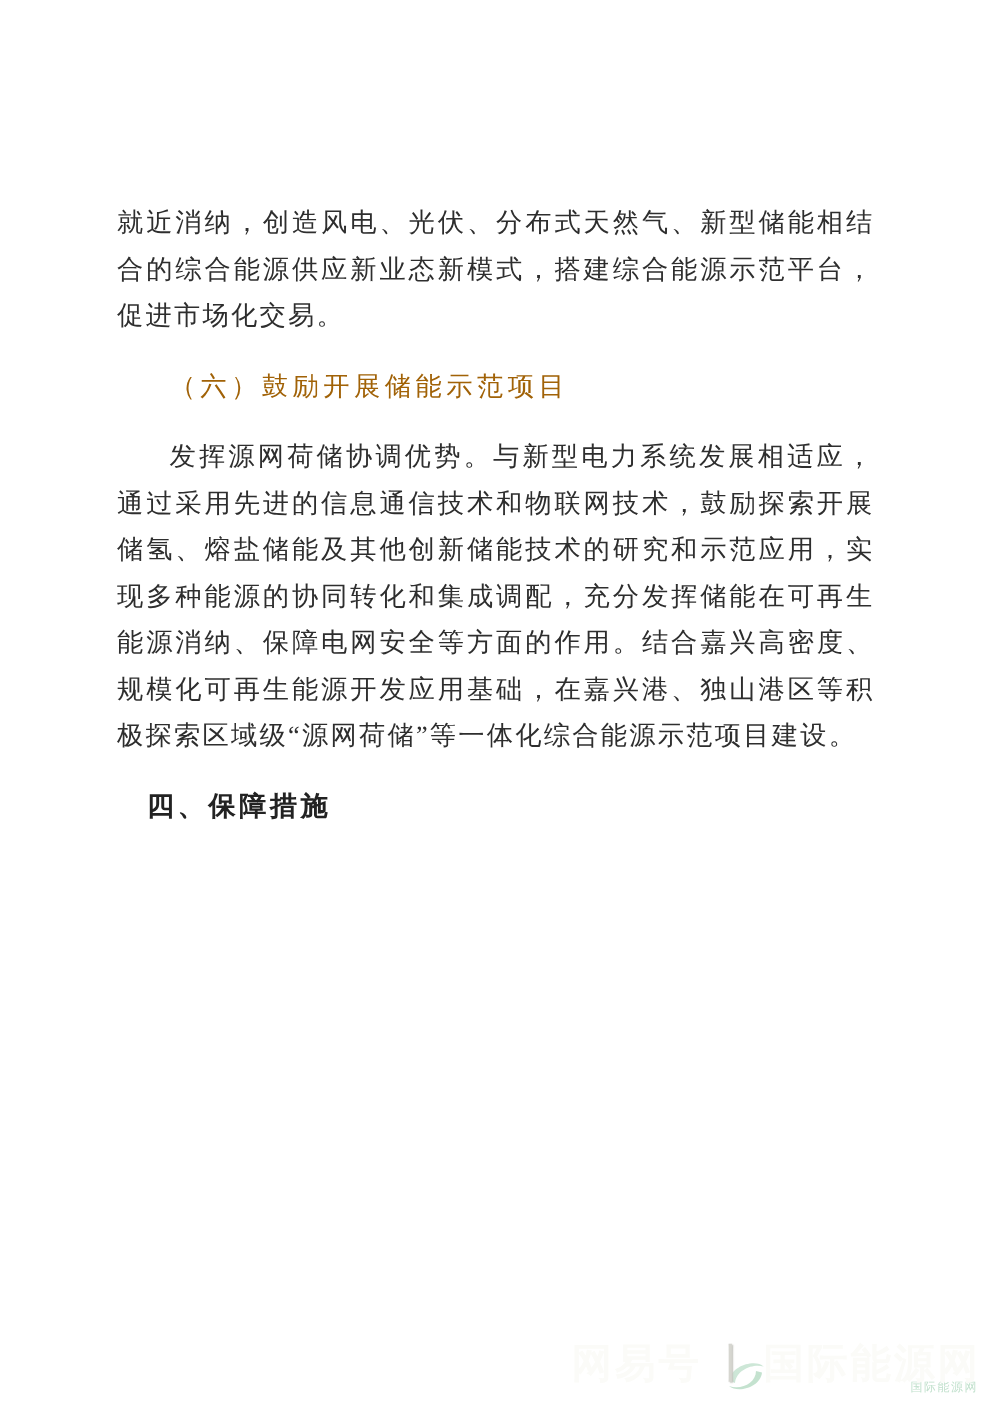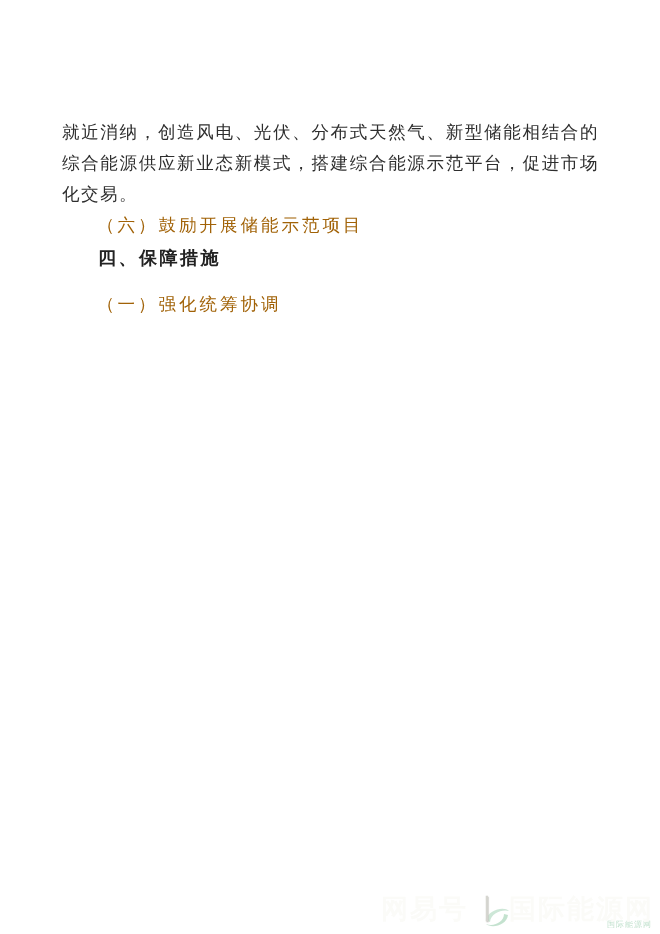--- a/index.html
+++ b/index.html
@@ -22,21 +22,21 @@
     left: 62px;
     top: 117px;
     width: 537px;
     font-family: "Liberation Serif", serif;
     font-size: 17.5px;
     line-height: 31px;
     color: #2e2e2e;
     text-align: justify;
     letter-spacing: 1.5px;
   }
-  .page-text p { margin: 0; }
+  .page-text p { margin: 16px; }
   p.para-body { text-indent: 2em; }
   p.para-continued { text-indent: 0; }
   p.heading-kai {
     text-indent: 2em;
     color: #a16207;
     letter-spacing: 3px;
   }
   p.heading-bold {
     text-indent: 2em;
     font-family: "Liberation Sans", sans-serif;
@@ -107,22 +107,22 @@
   }
 </style>
 </head>
 <body>
 
 <div class="doc-page">
 
   <div class="page-text">
     <p class="para-continued">就近消纳，创造风电、光伏、分布式天然气、新型储能相结合的综合能源供应新业态新模式，搭建综合能源示范平台，促进市场化交易。</p>
     <p class="heading-kai">（六）鼓励开展储能示范项目</p>
+    <p class="para-body">发挥源网荷储协调优势。与新型电力系统发展相适应，通过采用先进的信息通信技术和物联网技术，鼓励探索开展储氢、熔盐储能及其他创新储能技术的研究和示范应用，实现多种能源的协同转化和集成调配，充分发挥储能在可再生能源消纳、保障电网安全等方面的作用。结合嘉兴高密度、规模化可再生能源开发应用基础，在嘉兴港、独山港区等积极探索区域级“源网荷储”等一体化综合能源示范项目建设。</p>
     <p class="heading-bold">四、保障措施</p>
-    <p class="heading-kai">（一）强化统筹协调</p>
   </div>
 
 
   <div class="green-mark">
     <svg class="green-logo-swirl" width="30" height="30" viewBox="0 0 30 30">
       <path d="M4 18 C6 8, 22 4, 27 9 C20 7, 9 11, 8 20 Z" fill="#8cc7a2" opacity="0.8"></path>
       <path d="M26 13 C25 23, 10 27, 4 22 C12 25, 22 20, 22 12 Z" fill="#79bd92" opacity="0.8"></path>
     </svg>
     <span class="green-mark-text">国际能源网</span>
   </div>

